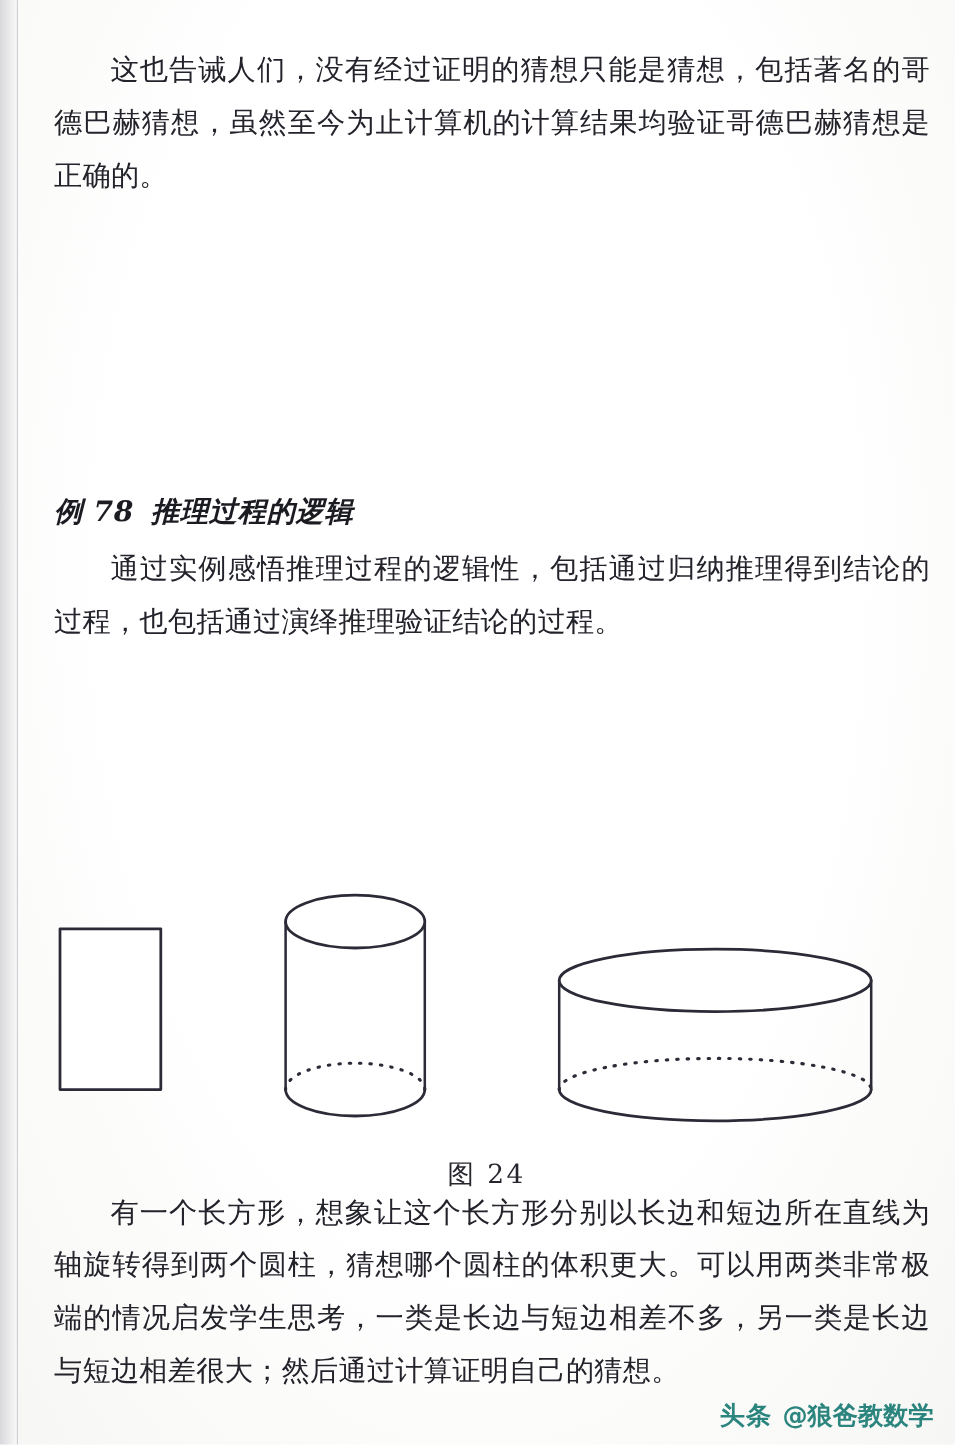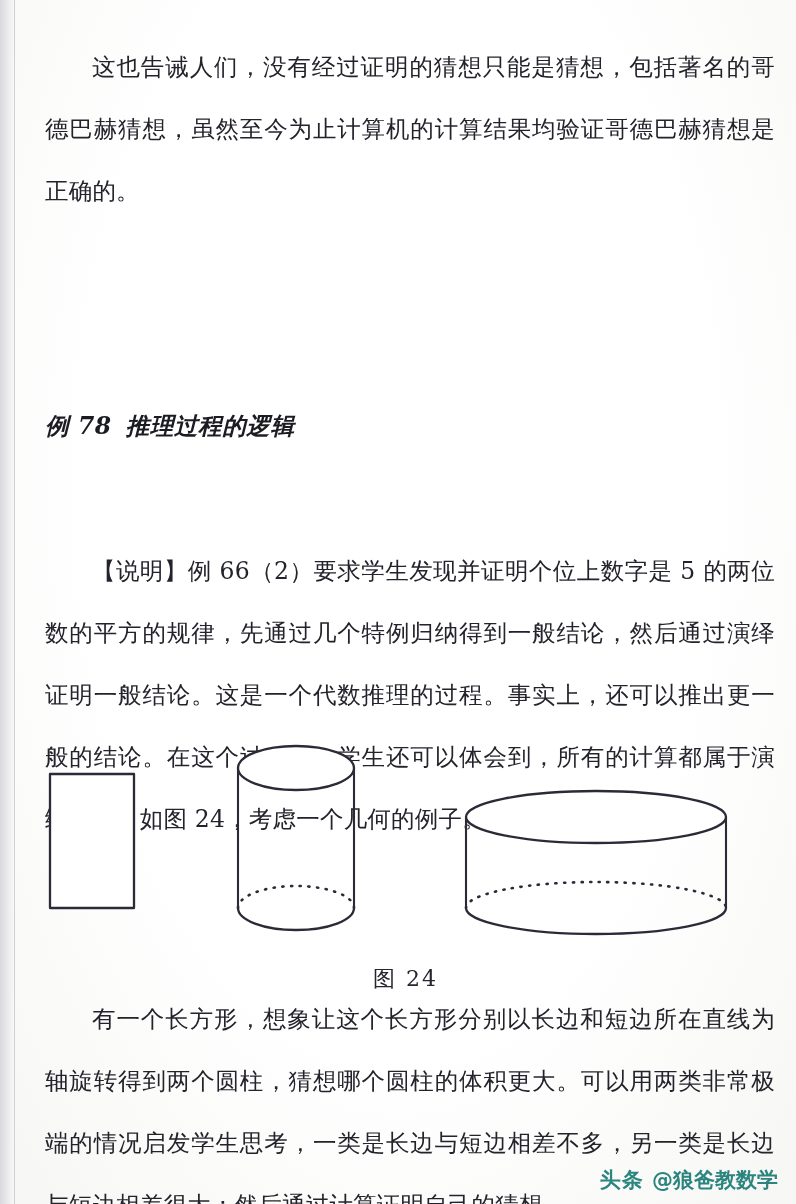--- a/index.html
+++ b/index.html
@@ -42,21 +42,21 @@
     left: 15px; top: 0;
     width: 781px; height: 1204px;
   }
 
   
   .para {
     position: absolute;
     left: 30px;
     width: 730px;
     font-size: 23.5px;
-    line-height: 62px;
+    line-height: 44px;
     color: #23232b;
     text-align: justify;
     text-justify: inter-ideograph;
     letter-spacing: 0.2px;
     -webkit-font-smoothing: antialiased;
   }
   .para.indent {
     text-indent: 2em;
   }
   .heading {
@@ -118,22 +118,22 @@
   <div class="gutter-shade"></div>
   <div class="gutter-line"></div>
 
   <div class="content">
 
     <p class="para indent" style="top: 12px;">这也告诫人们，没有经过证明的猜想只能是猜想，包括著名的哥德巴赫猜想，虽然至今为止计算机的计算结果均验证哥德巴赫猜想是正确的。</p>
 
 
     <h3 class="heading" style="top: 382px;"><span>例 78</span><span class="gap"></span><span>推理过程的逻辑</span></h3>
 
+    <p class="para indent" style="top: 428px;">通过实例感悟推理过程的逻辑性，包括通过归纳推理得到结论的过程，也包括通过演绎推理验证结论的过程。</p>
 
-    <p class="para indent" style="top: 516px;">【说明】例 66（2）要求学生发现并证明个位上数字是 5 的两位数的平方的规律，先通过几个特例归纳得到一般结论，然后通过演绎证明一般结论。这是一个代数推理的过程。事实上，还可以推出更一般的结论。在这个过程中，学生还可以体会到，所有的计算都属于演绎推理。如图 24，考虑一个几何的例子。</p>
 
     <div class="figure">
       <svg width="781" height="250" viewBox="0 0 781 250">
         <g fill="none" stroke="#2b2b38" stroke-width="2.1" stroke-linecap="round" stroke-linejoin="round">
 
           <rect x="35" y="39" width="84" height="134" fill="#ffffff" stroke="#2b2b38" stroke-width="2.3"></rect>
 
           <line x1="223" y1="33" x2="223" y2="173"></line>
           <line x1="339" y1="33" x2="339" y2="173"></line>
 

